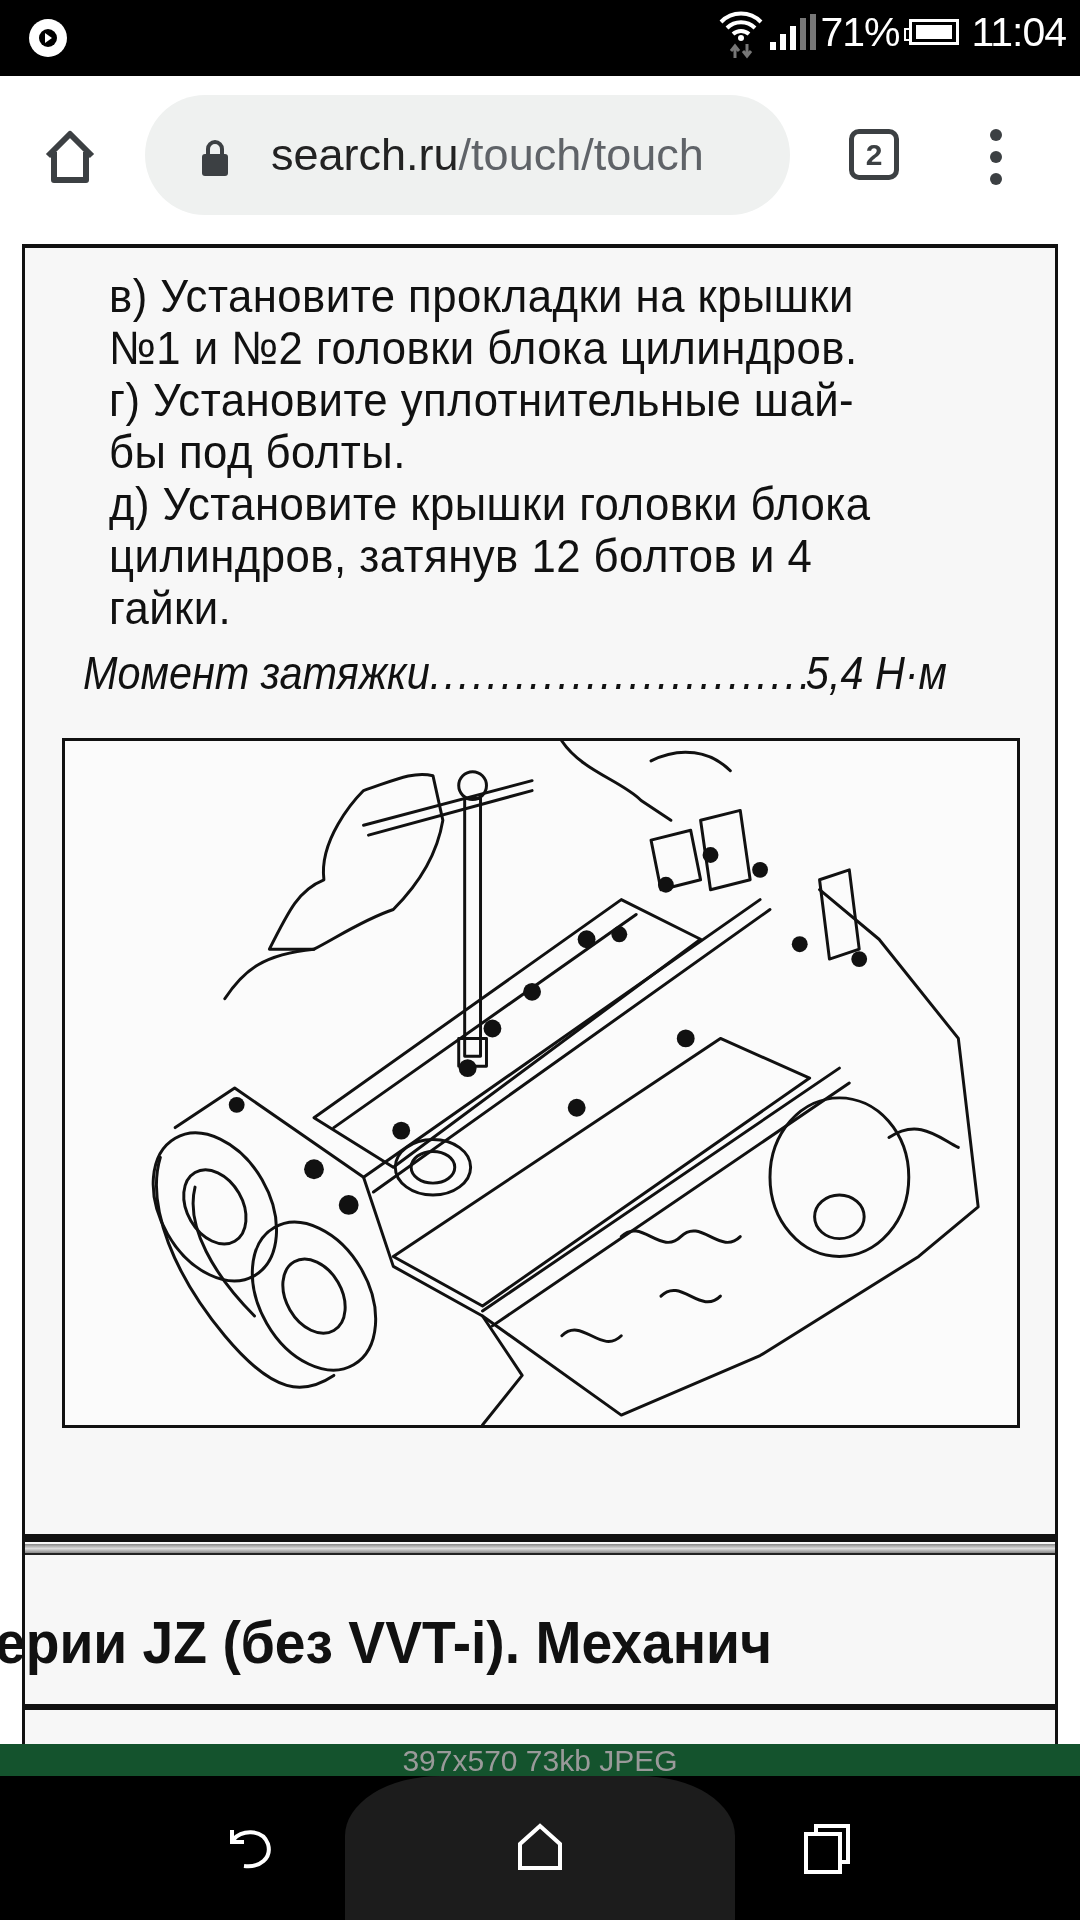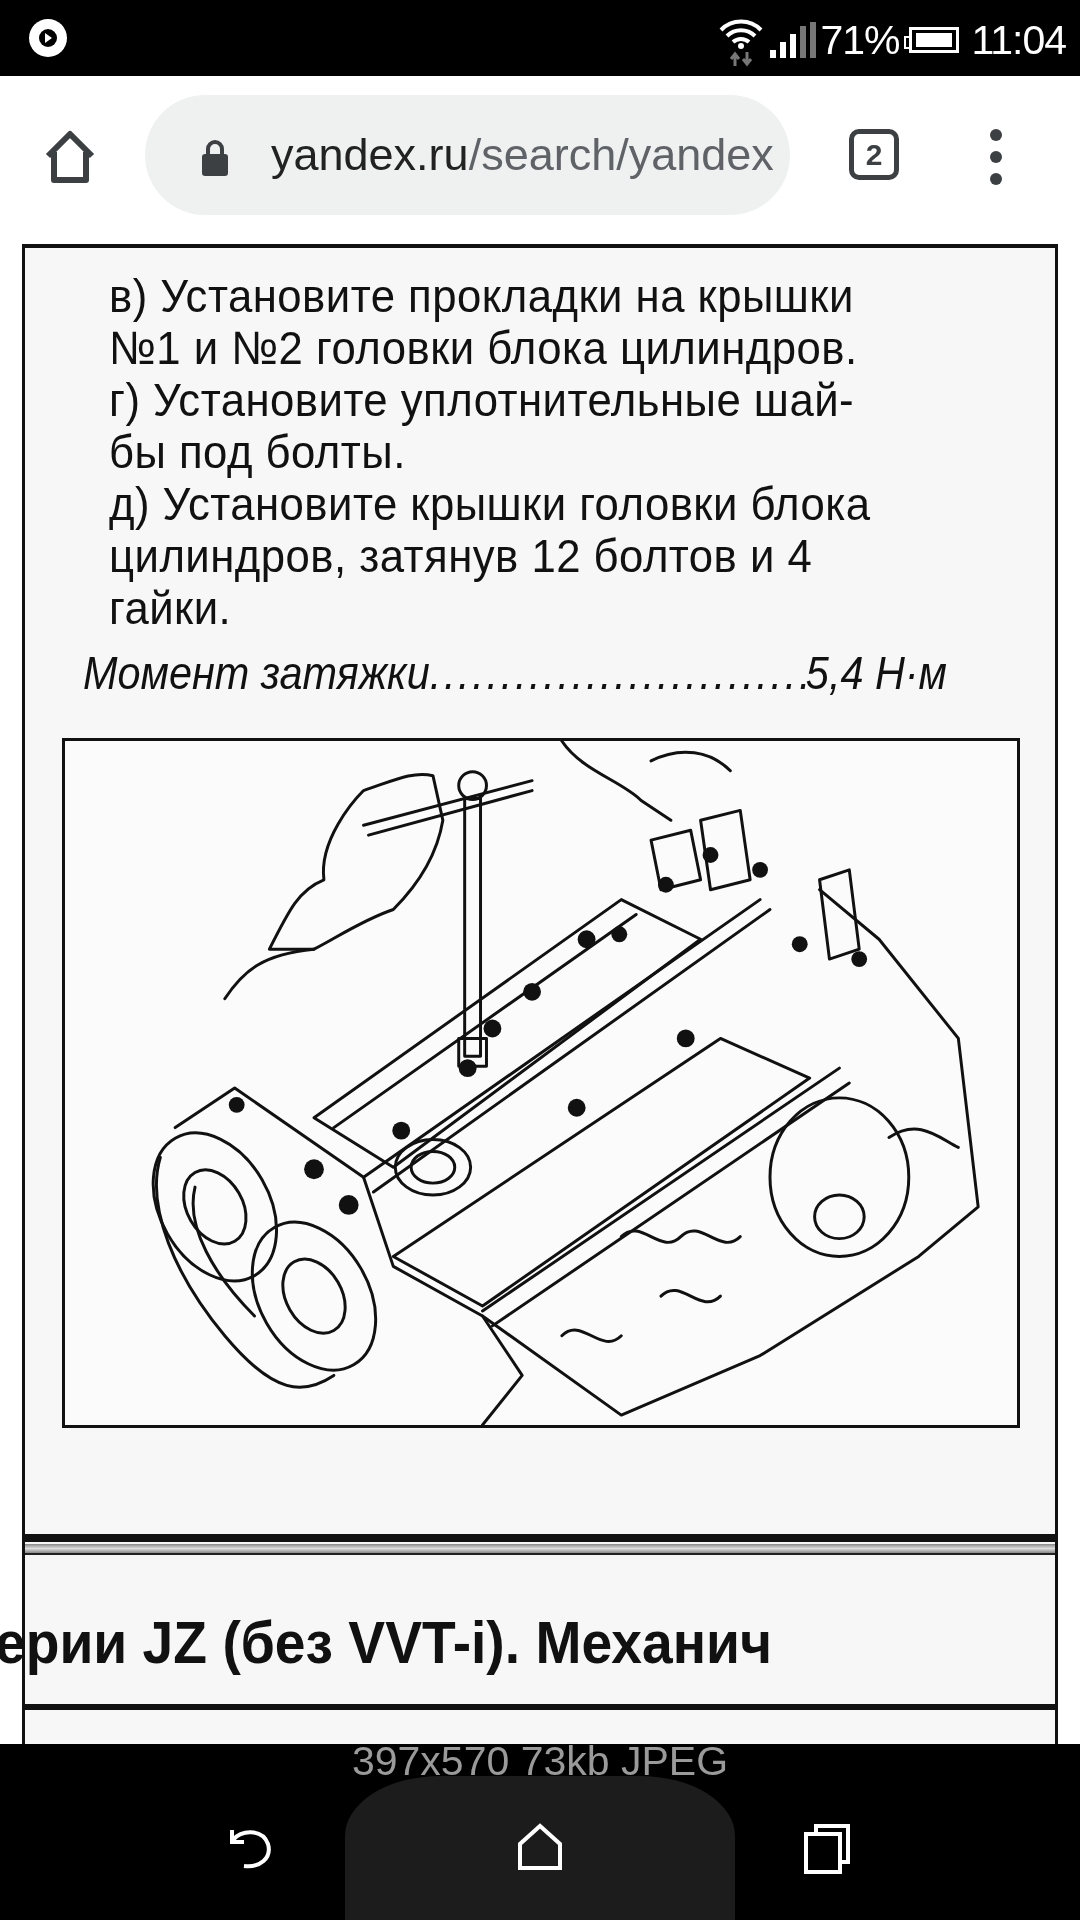--- a/index.html
+++ b/index.html
@@ -4,21 +4,21 @@
 <style>
   html, body { margin:0; padding:0; }
   body { width:1080px; height:1920px; background:#000; position:relative; overflow:hidden;
          font-family:"Liberation Sans", sans-serif; }
 
   
   .statusbar { position:absolute; left:0; top:0; width:1080px; height:76px; background:#000; color:#fff; }
   .sb-left-icon { position:absolute; left:29px; top:19px; width:38px; height:38px; border-radius:50%; background:#fff; }
   .sb-left-icon::after { content:""; position:absolute; left:10px; top:10px; width:18px; height:18px; border-radius:50%; background:#000; }
   .sb-left-icon i { position:absolute; left:16px; top:14px; width:0; height:0; border-top:5px solid transparent; border-bottom:5px solid transparent; border-left:7px solid #fff; z-index:2; }
-  .sb-right { position:absolute; right:14px; top:12px; height:56px; display:flex; align-items:center; gap:4px; }
+  .sb-right { position:absolute; right:14px; top:4px; height:56px; display:flex; align-items:center; gap:4px; }
   .sb-wifi { width:50px; height:56px; position:relative; }
   .sb-signal { display:flex; align-items:flex-end; gap:4px; height:36px; }
   .sb-signal span { width:6px; background:#fff; }
   .sb-signal span.dim { background:#777; }
   .sb-text { font-size:41px; color:#fff; font-family:"Liberation Sans Narrow","Liberation Sans",sans-serif; letter-spacing:-1px; }
   .sb-batt { width:50px; height:26px; border:3px solid #fff; position:relative; box-sizing:border-box; margin:0 8px 0 6px; }
   .sb-batt::before { content:""; position:absolute; left:-8px; top:6px; width:5px; height:9px; border:2px solid #fff; border-right:none; }
   .sb-batt i { position:absolute; left:4px; top:3px; right:4px; bottom:3px; background:#fff; }
 
   
@@ -37,21 +37,21 @@
   .page { position:absolute; left:22px; top:2px; width:1036px; height:1530px; background:#f7f7f7; border-left:3px solid #111; border-right:3px solid #111; border-top:4px solid #111; box-sizing:border-box; }
   .para { position:absolute; left:84px; width:930px; font-family:"Liberation Sans Narrow","Liberation Sans",sans-serif; font-size:47px; line-height:52px; color:#111; letter-spacing:0.5px; transform:scaleX(0.93); transform-origin:left; }
   .torque { position:absolute; left:58px; top:398px; width:960px; font-size:46px; font-style:italic; color:#111; display:flex; white-space:nowrap; transform:scaleX(0.9); transform-origin:left; }
   .torque .dots { flex:1; overflow:hidden; letter-spacing:3px; }
   .figure { position:absolute; left:37px; top:490px; width:958px; height:690px; border:3px solid #111; background:#fbfbfb; box-sizing:border-box; }
   .figure svg { width:100%; height:100%; }
   .sep1 { position:absolute; left:0; top:1286px; width:100%; height:8px; background:#111; }
   .sep2 { position:absolute; left:0; top:1296px; width:100%; height:9px; background:linear-gradient(#888,#ddd,#888); border-bottom:2px solid #222; }
   .chapter { position:absolute; left:-30px; top:1360px; font-size:60px; font-weight:bold; color:#111; white-space:nowrap; transform:scaleX(0.92); transform-origin:left; }
   .sep3 { position:absolute; left:0; top:1456px; width:100%; height:6px; background:#111; }
-  .imginfo { position:absolute; left:0; top:1502px; width:1080px; height:34px; background:#000000; text-align:center; color:#9a9a9a; font-size:41px; line-height:34px; font-family:"Liberation Sans Narrow","Liberation Sans",sans-serif; }
+  .imginfo { position:absolute; left:0; top:1502px; width:1080px; height:34px; background:#14532d; text-align:center; color:#9a9a9a; font-size:30px; line-height:34px; font-family:"Liberation Sans Narrow","Liberation Sans",sans-serif; }
 
   
   .navbar { position:absolute; left:0; top:1776px; width:1080px; height:144px; background:#000; }
   .nav-pill { position:absolute; left:345px; top:0; width:390px; height:144px; background:#1c1c1c; border-radius:95px 95px 0 0 / 60px 60px 0 0; }
   .nav-btn { position:absolute; top:42px; width:60px; height:60px; }
 </style>
 </head>
 <body>
 
 <div class="statusbar">
@@ -84,21 +84,21 @@
 
 <div class="toolbar">
   <svg class="home-btn" viewBox="0 0 60 60">
     <path d="M8 28 L30 6 L52 28 M14 24 V52 H46 V24" stroke="#3c4043" stroke-width="6" fill="none" stroke-linejoin="round"></path>
   </svg>
   <div class="urlbar">
     <svg class="lock" viewBox="0 0 30 40">
       <path d="M8 17 V11 A7 7 0 0 1 22 11 V17" stroke="#3c4043" stroke-width="4" fill="none"></path>
       <rect x="2" y="16" width="26" height="22" rx="3" fill="#3c4043"></rect>
     </svg>
-    <div class="url"><span>yandex.ru</span><span class="path">/search/yandex</span></div>
+    <div class="url"><span>search.ru</span><span class="path">/touch/touch</span></div>
   </div>
   <div class="tabs-btn">2</div>
   <div class="menu-btn">
     <i style="top:0"></i>
       <i style="top:22px"></i>
       <i style="top:44px"></i>
   </div>
 </div>
 
 <div class="content">

